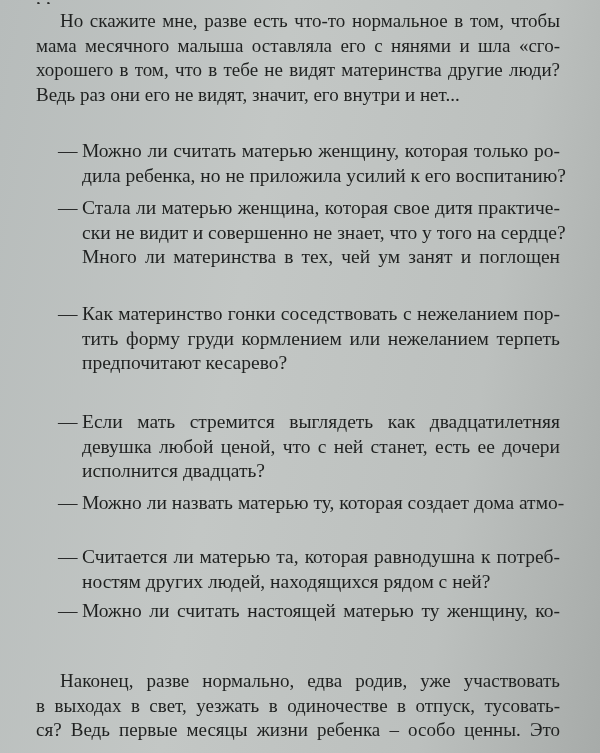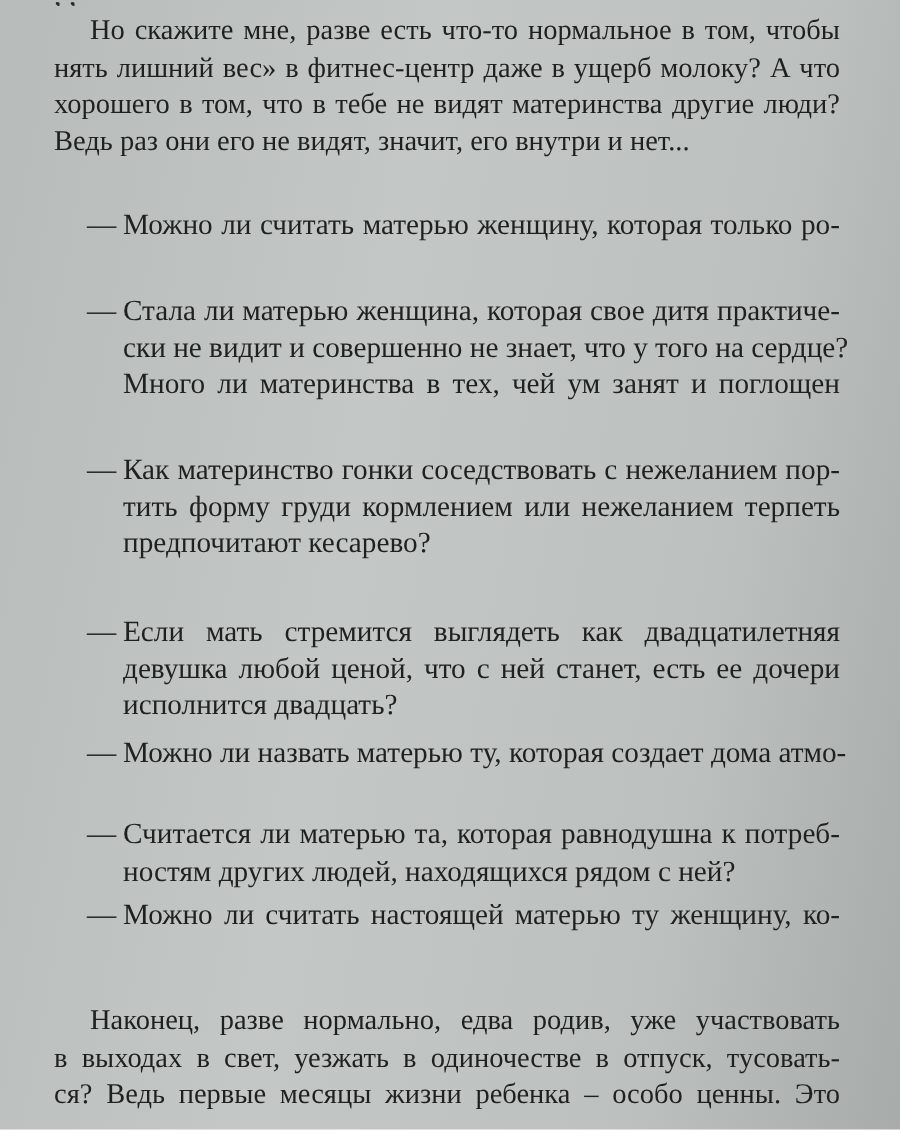--- a/index.html
+++ b/index.html
@@ -88,29 +88,30 @@
   </style>
 </head>
 <body>
 
 <div class="page">
 
   <div class="cutoff-line">           ,               ,</div>
 
   <div class="para" style="top:9px;">
     <span class="line indent">Но скажите мне, разве есть что-то нормальное в том, чтобы</span>
-    <span class="line">нять лишний вес» в фитнес-центр даже в ущерб молоку? А что</span>
+    <span class="line">мама месячного малыша оставляла его с нянями и шла «сго-</span>
     <span class="line">хорошего в том, что в тебе не видят материнства другие люди?</span>
     <span class="line last">Ведь раз они его не видят, значит, его внутри и нет...</span>
   </div>
 
   <div class="item" style="top:139px;">
     <span class="dash">—</span>
     <div class="body">
       <span class="line">Можно ли считать матерью женщину, которая только ро-</span>
+      <span class="line last">дила ребенка, но не приложила усилий к его воспитанию?</span>
     </div>
   </div>
 
   <div class="item" style="top:196px;">
     <span class="dash">—</span>
     <div class="body">
       <span class="line">Стала ли матерью женщина, которая свое дитя практиче-</span>
       <span class="line">ски не видит и совершенно не знает, что у того на сердце?</span>
       <span class="line">Много ли материнства в тех, чей ум занят и поглощен</span>
     </div>

